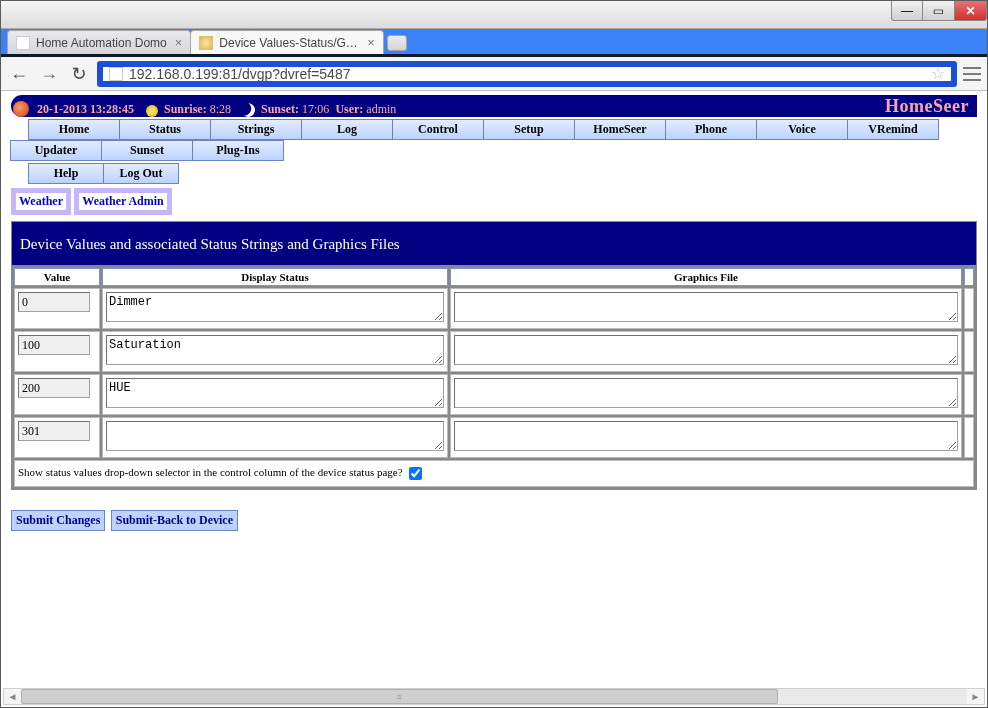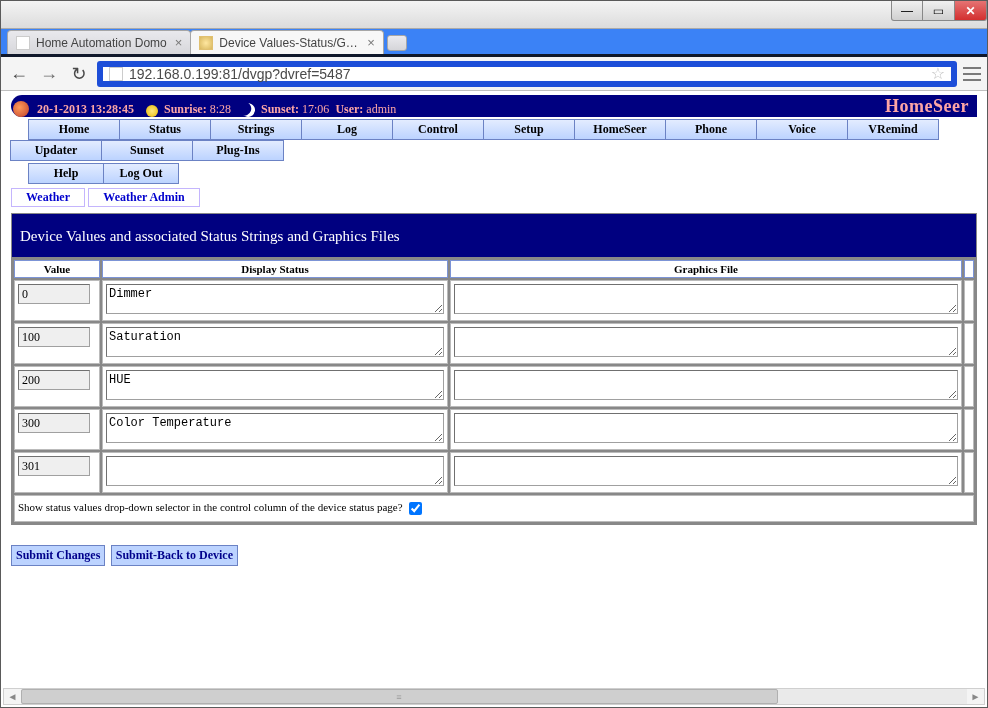--- a/index.html
+++ b/index.html
@@ -43,21 +43,21 @@
   .statusbar .light { font-weight:normal; }
   .statusbar .brand { margin-left:auto; font-family:Verdana; font-size:18px; letter-spacing:0.5px; display:flex; align-items:center; gap:2px; }
   
   .menu-wrap { margin-top:2px; }
   .menu-row { display:flex; flex-wrap:wrap; gap:0; margin-bottom:2px; }
   .menu-item { background:linear-gradient(#e3ecff,#bcd3ff); border:1px solid #6b82c4; color:#000; padding:2px 0; font-weight:bold; font-size:12px; text-align:center; font-family:Verdana; }
   .menu-row.top .menu-item { width:92px; }
   .menu-row.second .menu-item { width:76px; }
   .menu-item + .menu-item { margin-left:-1px; }
   .link-tabs { margin-top:4px; }
-  .link-tab { display:inline-block; color:#0000cd; font-weight:bold; border:1px solid #c4b5fd; background:#fff; padding:1px 14px; font-family:Verdana; font-size:12px; margin-right:0; }
+  .link-tab { display:inline-block; color:#0000cd; font-weight:bold; border:5px solid #c4b5fd; background:#fff; padding:1px 3px; font-family:Verdana; font-size:12px; margin-right:0; }
   
   .section-head { background:#000080; color:#fff; font-family:Verdana; font-size:15px; padding:14px 10px 12px 8px; margin-top:6px; border:1px solid #888; border-bottom:none; }
   
   table.grid { width:100%; border-collapse:separate; border-spacing:2px; background:#888; border:1px solid #888; table-layout:fixed; }
   table.grid th { background:#ffffff; border:1px solid #7c94d6; font-family:Verdana; font-size:11px; font-weight:bold; padding:2px 4px; }
   table.grid td { background:#fff; border:1px solid #bbb; padding:3px; vertical-align:top; }
   .col-value { width:86px; }
   .col-status { width:346px; }
   .col-extra { width:10px; }
   .value-input { width:72px; height:20px; font-family:Tahoma; font-size:12px; background:#efefef; border:1px solid #a0a0a0; border-top-color:#707070; border-left-color:#707070; padding:1px 3px; }
@@ -194,26 +194,20 @@
         <td><textarea class="ta" style=""></textarea></td>
         <td></td>
       </tr>
       <tr>
         <td><input class="value-input" value="200" style=""></td>
         <td><textarea class="ta" style="">HUE</textarea></td>
         <td><textarea class="ta" style=""></textarea></td>
         <td></td>
       </tr>
       <tr>
-        <td><input class="value-input" value="300" style=""></td>
-        <td><textarea class="ta" style="">Color Temperature</textarea></td>
-        <td><textarea class="ta" style=""></textarea></td>
-        <td></td>
-      </tr>
-      <tr>
         <td><input class="value-input" value="301" style=""></td>
         <td><textarea class="ta" style=""></textarea></td>
         <td><textarea class="ta" style=""></textarea></td>
         <td></td>
       </tr>
 
       <tr class="footer-row">
         <td colspan="4">
           <span>Show status values drop-down selector in the control column of the device status page?</span>
           <input type="checkbox" class="foot-check" checked="" style="">

